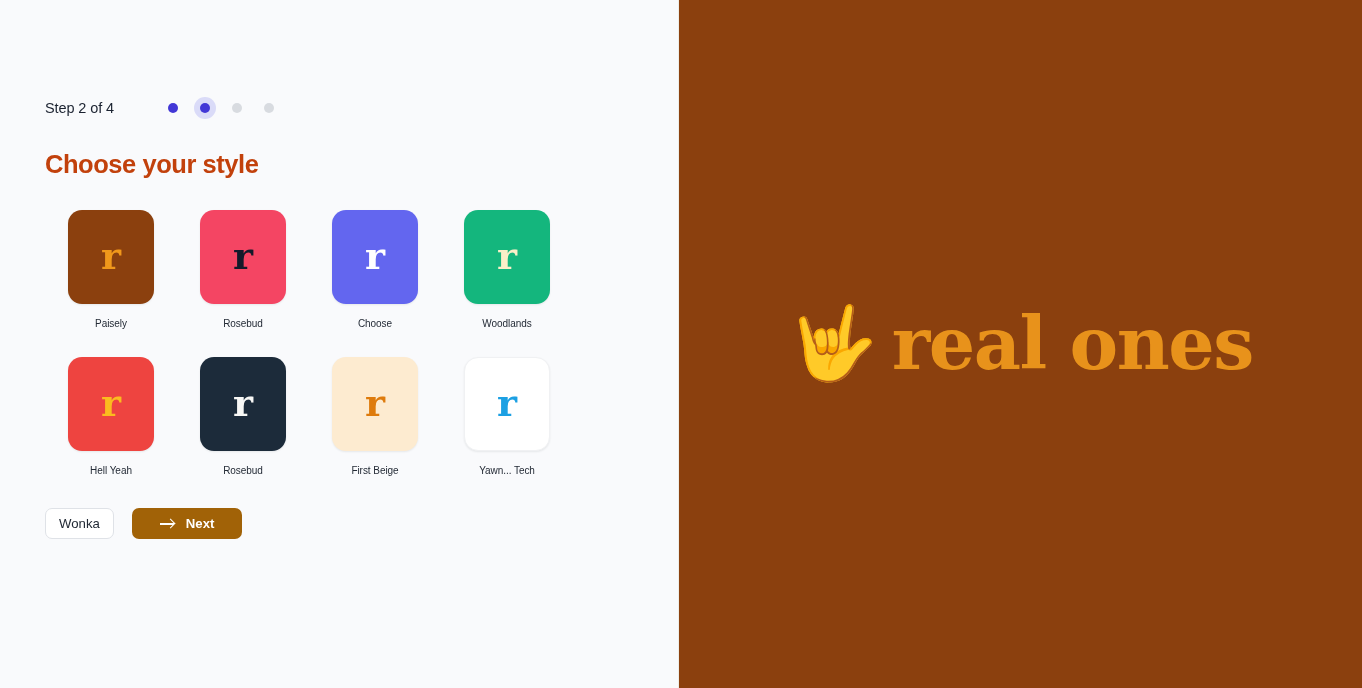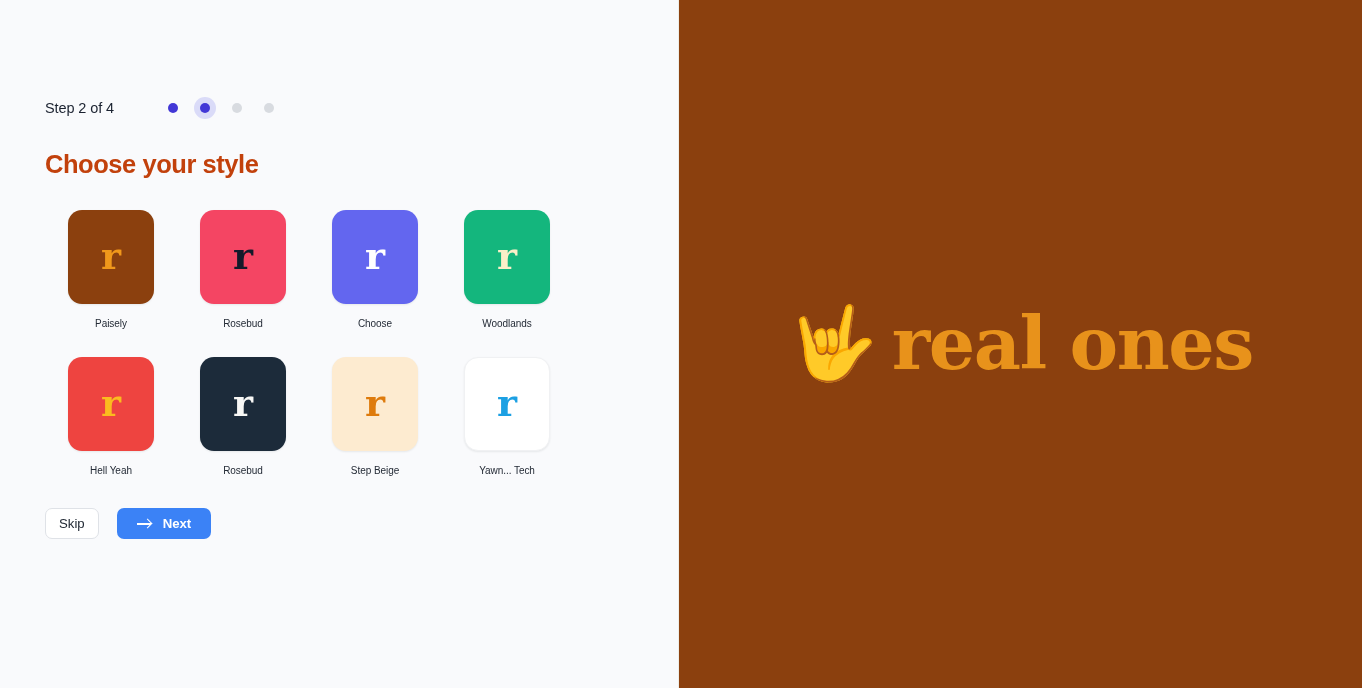--- a/index.html
+++ b/index.html
@@ -156,24 +156,24 @@
     background: #FFFFFF;
     border: 1px solid #DFE2E7;
     border-radius: 7px;
     height: 31px;
     padding: 0 13px;
     font-size: 13.2px;
     color: #222A35;
   }
 
   .btn-next {
-    background: #3b82f6;
+    background: #a16207;
     border-radius: 7px;
     height: 31px;
-    padding: 0 20px;
+    padding: 0 28px;
     font-size: 13.2px;
     font-weight: 600;
     color: #FFFFFF;
     gap: 11px;
   }
 
   .arrow-icon {
     display: inline-block;
     width: 15px;
     height: 11px;
@@ -291,32 +291,32 @@
           <div class="style-cell">
             <div class="swatch" style="background: rgb(28, 43, 58);">
               <span class="glyph" style="color: rgb(247, 247, 245);">r</span>
             </div>
             <div class="style-name">Rosebud</div>
           </div>
           <div class="style-cell">
             <div class="swatch" style="background: rgb(253, 235, 208);">
               <span class="glyph" style="color: rgb(222, 123, 12);">r</span>
             </div>
-            <div class="style-name">Step Beige</div>
+            <div class="style-name">First Beige</div>
           </div>
           <div class="style-cell">
             <div class="swatch bordered" style="background: rgb(255, 255, 255);">
               <span class="glyph" style="color: rgb(28, 160, 227);">r</span>
             </div>
             <div class="style-name">Yawn... Tech</div>
           </div>
         </div>
 
       <div class="actions">
-        <button class="btn btn-skip">Skip</button>
+        <button class="btn btn-skip">Wonka</button>
         <button class="btn btn-next">
           <span class="arrow-icon"></span>
           <span>Next</span>
         </button>
       </div>
 
     </div>
   </div>
 
   <div class="right-panel">

